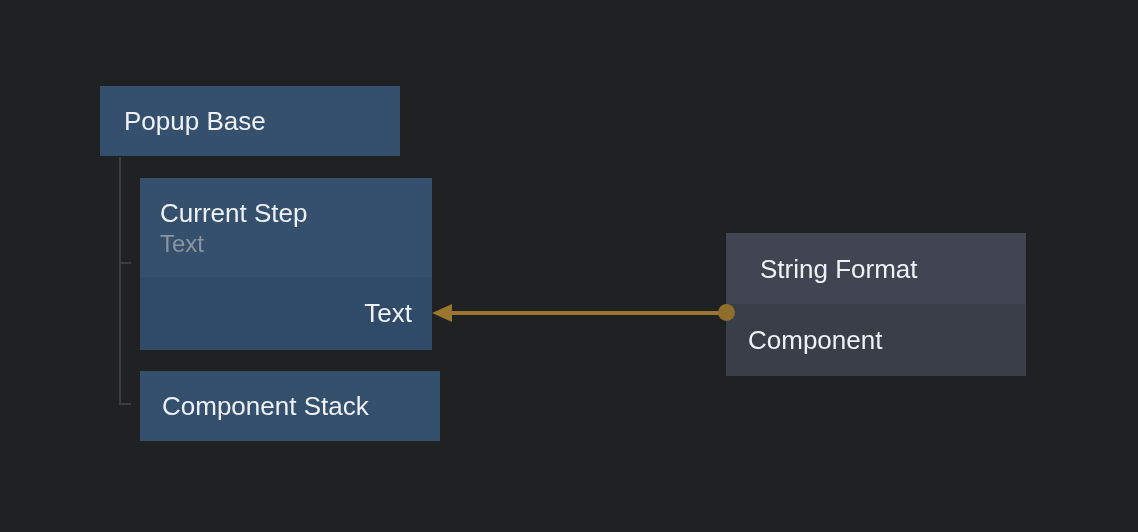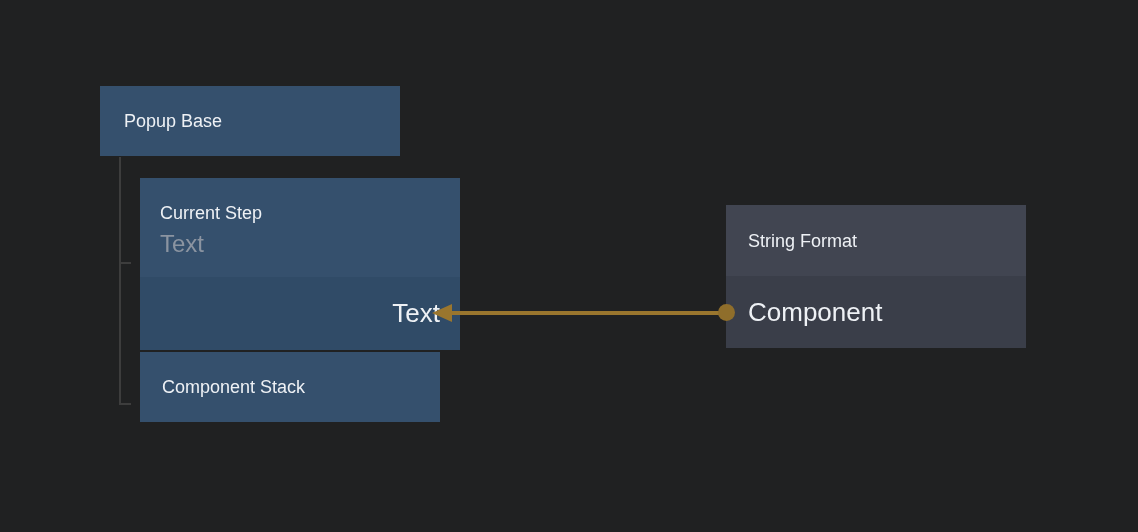--- a/index.html
+++ b/index.html
@@ -28,21 +28,21 @@
     flex-direction: column;
     justify-content: center;
   }
   .blue-header { background: #35506d; }
   .blue-body   { background: #304b67; }
   .gray-header { background: #414551; }
   .gray-body   { background: #3a3e49; }
 
   .node-title {
     color: #eef1f5;
-    font-size: 18px;
+    font-size: 26px;
     line-height: 32px;
     white-space: nowrap;
   }
   .node-subtitle {
     color: #8b94a1;
     font-size: 24px;
     line-height: 30px;
     white-space: nowrap;
   }
   .port-row {
@@ -55,37 +55,37 @@
     font-size: 26px;
     white-space: nowrap;
   }
 
   
   #node-popup-base {
     left: 100px; top: 86px; width: 300px; height: 70px;
     padding-left: 24px;
   }
   #node-current-step {
-    left: 140px; top: 178px; width: 320px; height: 172px;
+    left: 140px; top: 178px; width: 292px; height: 172px;
   }
   #node-current-step .node-header {
     height: 99px; padding-left: 20px;
   }
   #node-current-step .port-row {
     height: 73px; justify-content: flex-end; padding-right: 20px;
   }
   #node-component-stack {
-    left: 140px; top: 352px; width: 300px; height: 70px;
+    left: 140px; top: 371px; width: 300px; height: 70px;
     padding-left: 22px;
   }
   #node-string-format {
     left: 726px; top: 205px; width: 300px; height: 143px;
   }
   #node-string-format .node-header {
-    height: 71px; padding-left: 22px;
+    height: 71px; padding-left: 34px; margin-top: 28px;
   }
   #node-string-format .port-row {
     height: 72px; padding-left: 22px;
   }
 
   
   .tree-line {
     position: absolute;
     background: #3d3d3d;
   }

